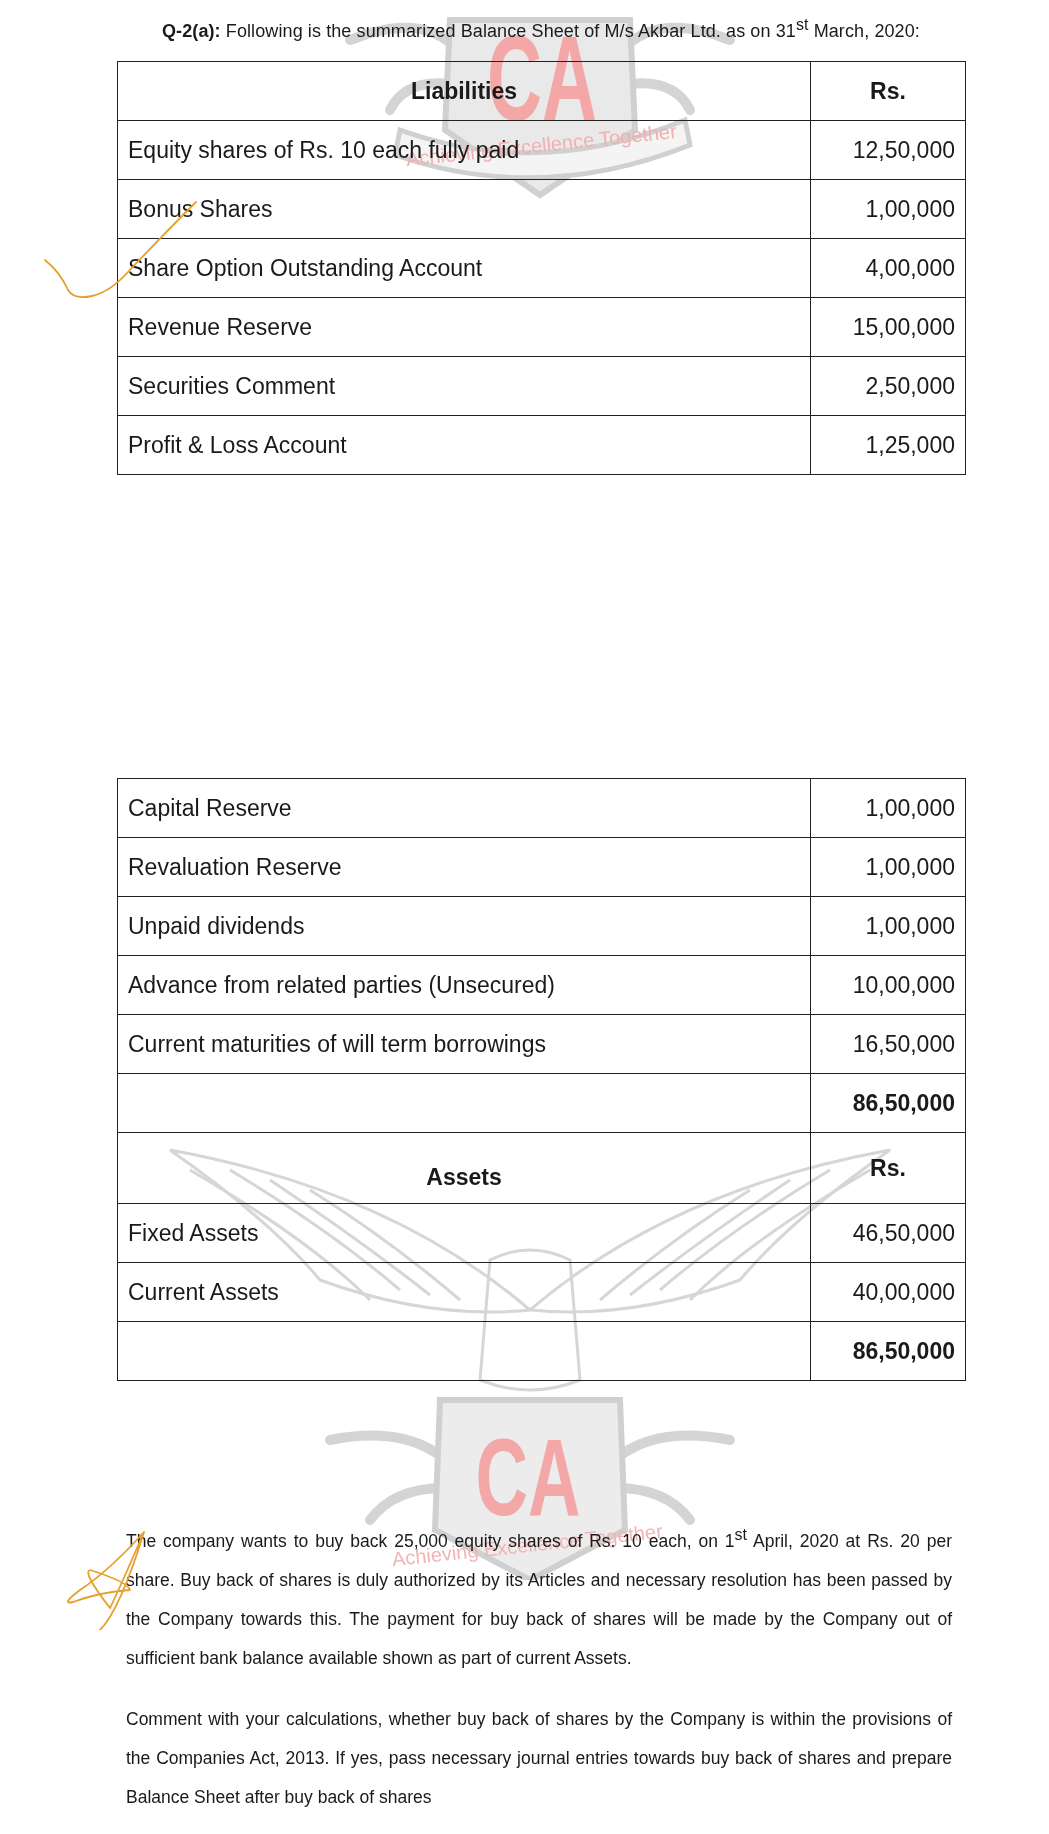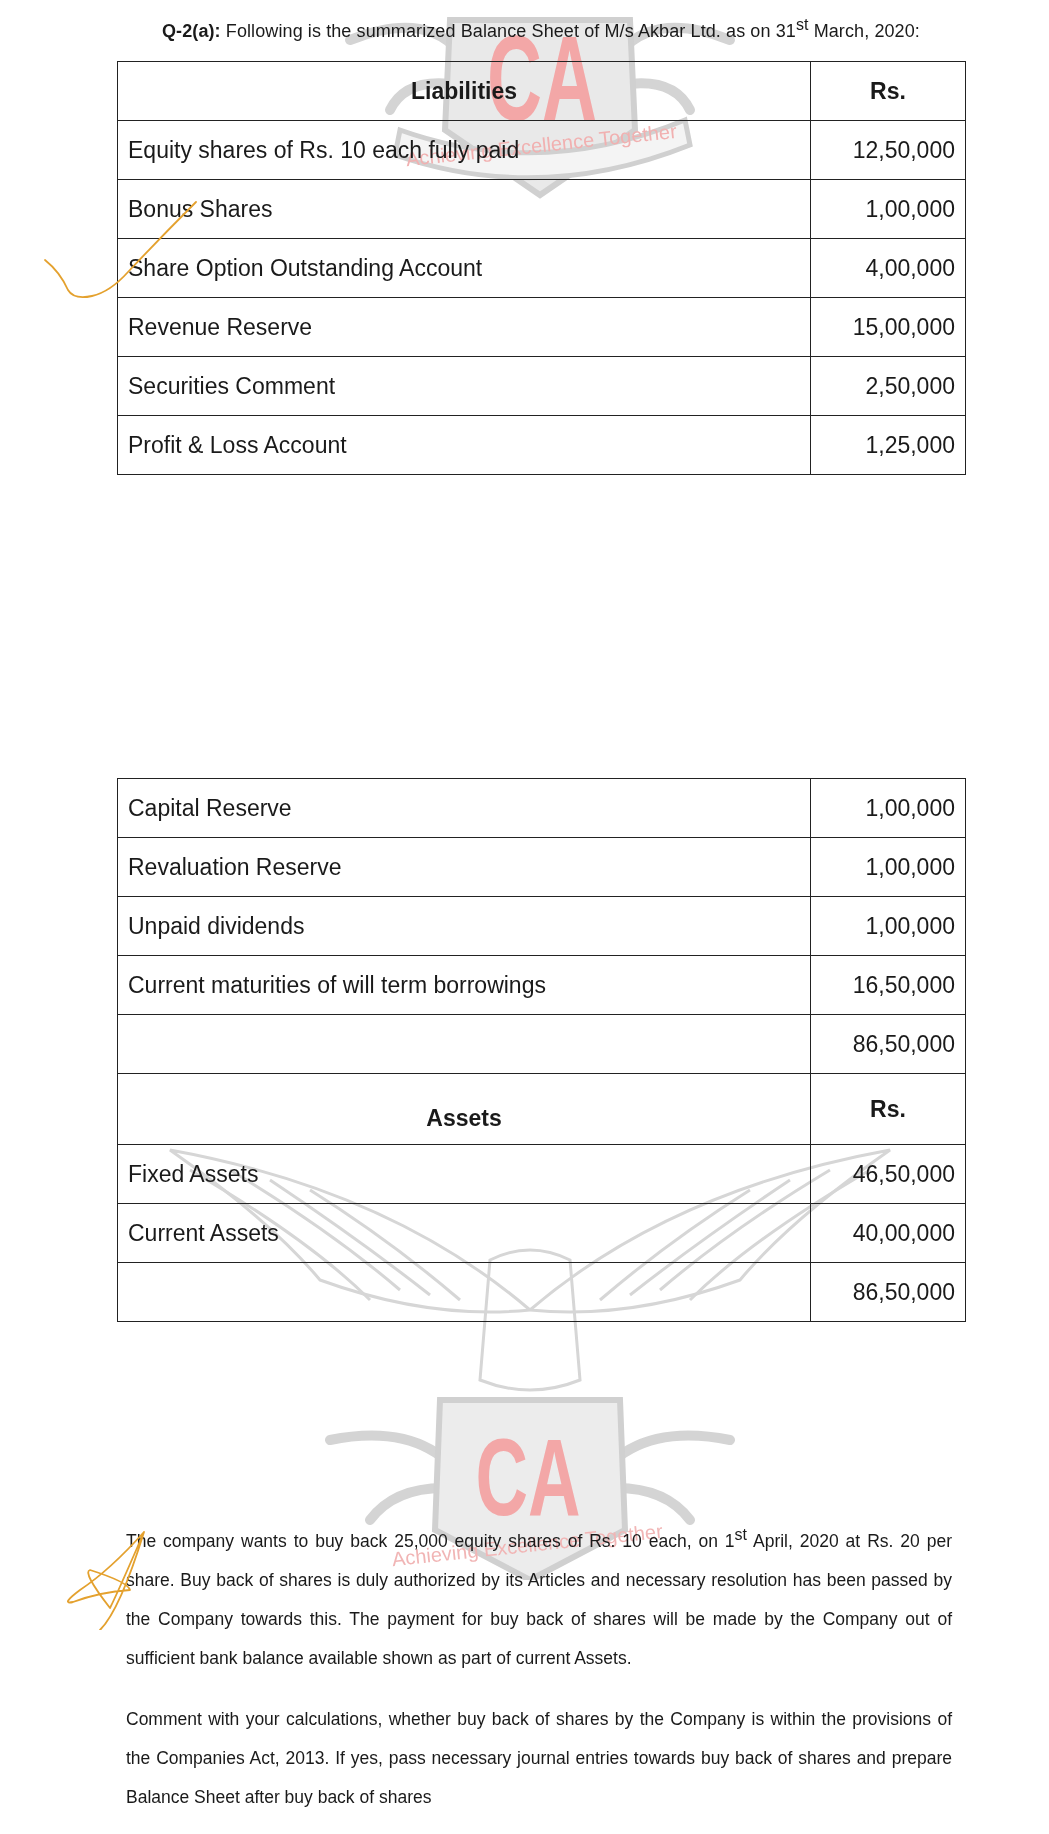--- a/index.html
+++ b/index.html
@@ -20,21 +20,21 @@
     border-collapse: collapse; table-layout: fixed;
     font-size: 23px;
   }
   table.bs td {
     border: 1.5px solid #222; height: 58px; padding: 0 10px;
     vertical-align: middle; background: transparent;
   }
   table.bs td.lbl { width: 672px; text-align: left; }
   table.bs td.amt { width: 134px; text-align: right; }
   table.bs td.hdr { font-weight: bold; text-align: center; }
-  table.bs td.bold { font-weight: normal; margin-left: 16px; }
+  table.bs td.bold { font-weight: bold; margin-left: 16px; }
   table.bs td.hdr-low { vertical-align: bottom; padding-bottom: 12px; }
   #t1 { top: 61px; }
   #t2 { top: 778px; }
   .para {
     position: absolute; left: 126px; width: 826px;
     font-size: 17.5px; line-height: 39px; text-align: justify;
     text-align-last: left;
   }
   #p1 { top: 1522px; }
   #p2 { top: 1700px; }
@@ -125,20 +125,24 @@
   </tr>
   <tr>
     <td class="lbl">Revaluation Reserve</td>
     <td class="amt">1,00,000</td>
   </tr>
   <tr>
     <td class="lbl">Unpaid dividends</td>
     <td class="amt">1,00,000</td>
   </tr>
   <tr>
+    <td class="lbl">Advance from related parties (Unsecured)</td>
+    <td class="amt">10,00,000</td>
+  </tr>
+  <tr>
     <td class="lbl">Current maturities of will term borrowings</td>
     <td class="amt">16,50,000</td>
   </tr>
   <tr>
     <td class="lbl"></td>
     <td class="amt bold">86,50,000</td>
   </tr>
   <tr>
     <td class="lbl hdr hdr-low">Assets</td>
     <td class="amt hdr">Rs.</td>

